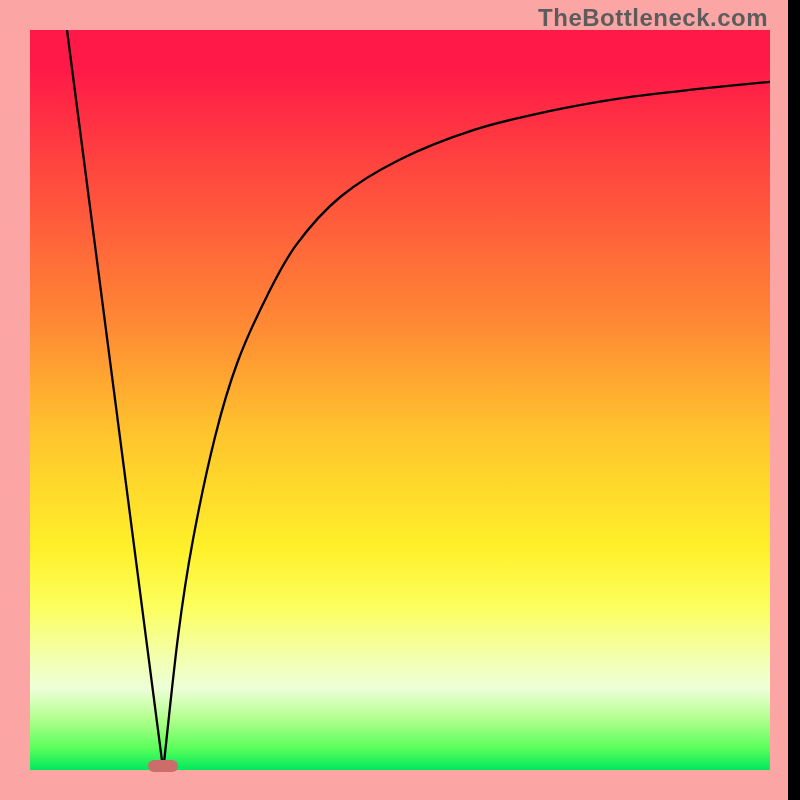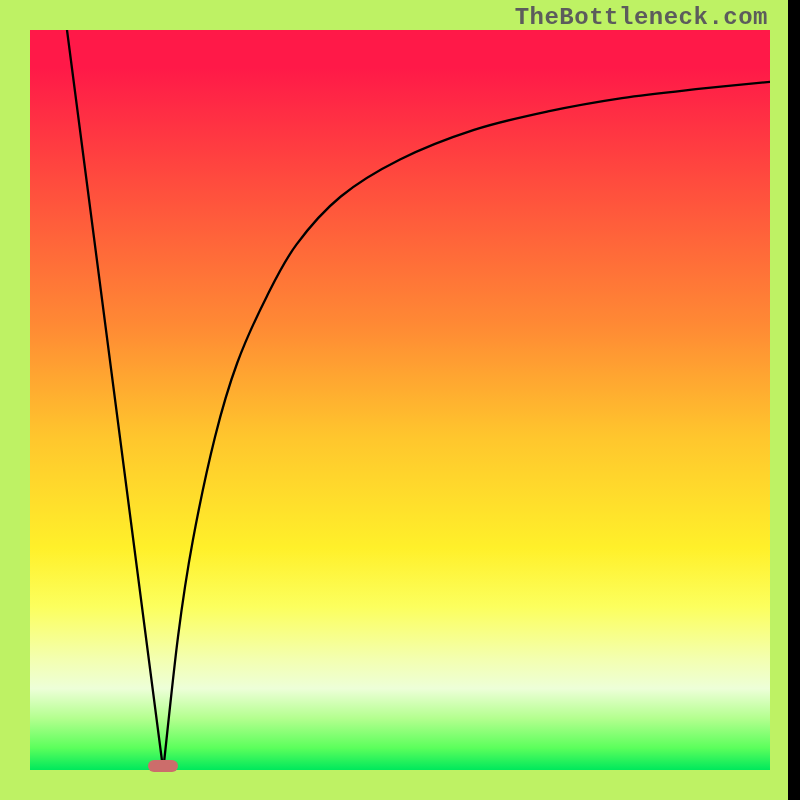--- a/index.html
+++ b/index.html
@@ -8,22 +8,21 @@
     width: 800px;
     height: 800px;
     background: #000000;
     font-family: Arial, Helvetica, sans-serif;
     overflow: hidden;
   }
   .frame {
     position: relative;
     width: 788px;
     height: 800px;
-    background: #bef264;
-    font-family: Liberation Mono, monospace;
+    background: #fca5a5;
   }
   .watermark {
     position: absolute;
     top: 4px;
     right: 20px;
     color: #5c5c5c;
     font-size: 24px;
     font-weight: bold;
     letter-spacing: 0.5px;
     z-index: 3;

